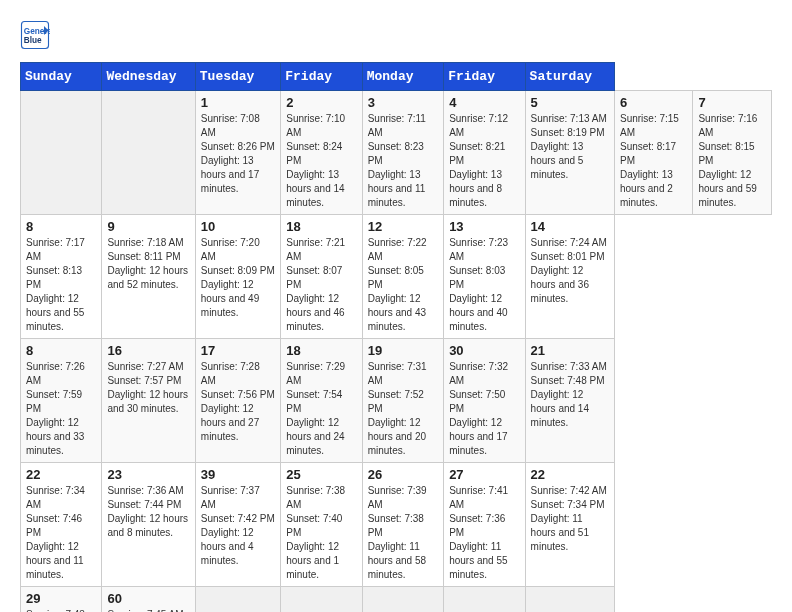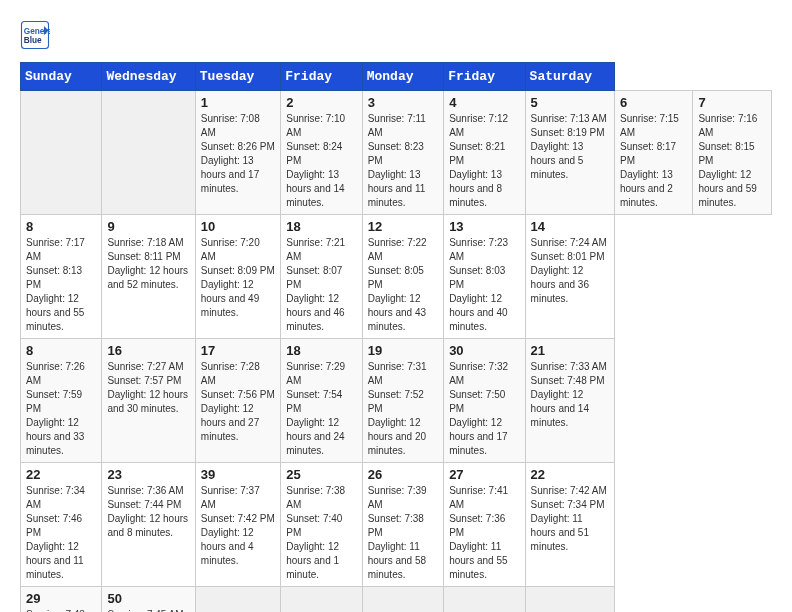--- a/index.html
+++ b/index.html
@@ -243,21 +243,21 @@
             <span class="day-num">22</span>
             <div class="day-info">Sunrise: 7:42 AM<br>Sunset: 7:34 PM<br>Daylight: 11 hours and 51 minutes.</div>
           </td>
         </tr>
         <tr>
           <td>
             <span class="day-num">29</span>
             <div class="day-info">Sunrise: 7:43 AM<br>Sunset: 7:32 PM<br>Daylight: 11 hours and 48 minutes.</div>
           </td>
           <td>
-            <span class="day-num">50</span>
+            <span class="day-num">60</span>
             <div class="day-info">Sunrise: 7:45 AM<br>Sunset: 7:30 PM<br>Daylight: 11 hours and 45 minutes.</div>
           </td>
           <td class="empty-cell"></td>
           <td class="empty-cell"></td>
           <td class="empty-cell"></td>
           <td class="empty-cell"></td>
           <td class="empty-cell"></td>
         </tr>
       </tbody>
   </table>

